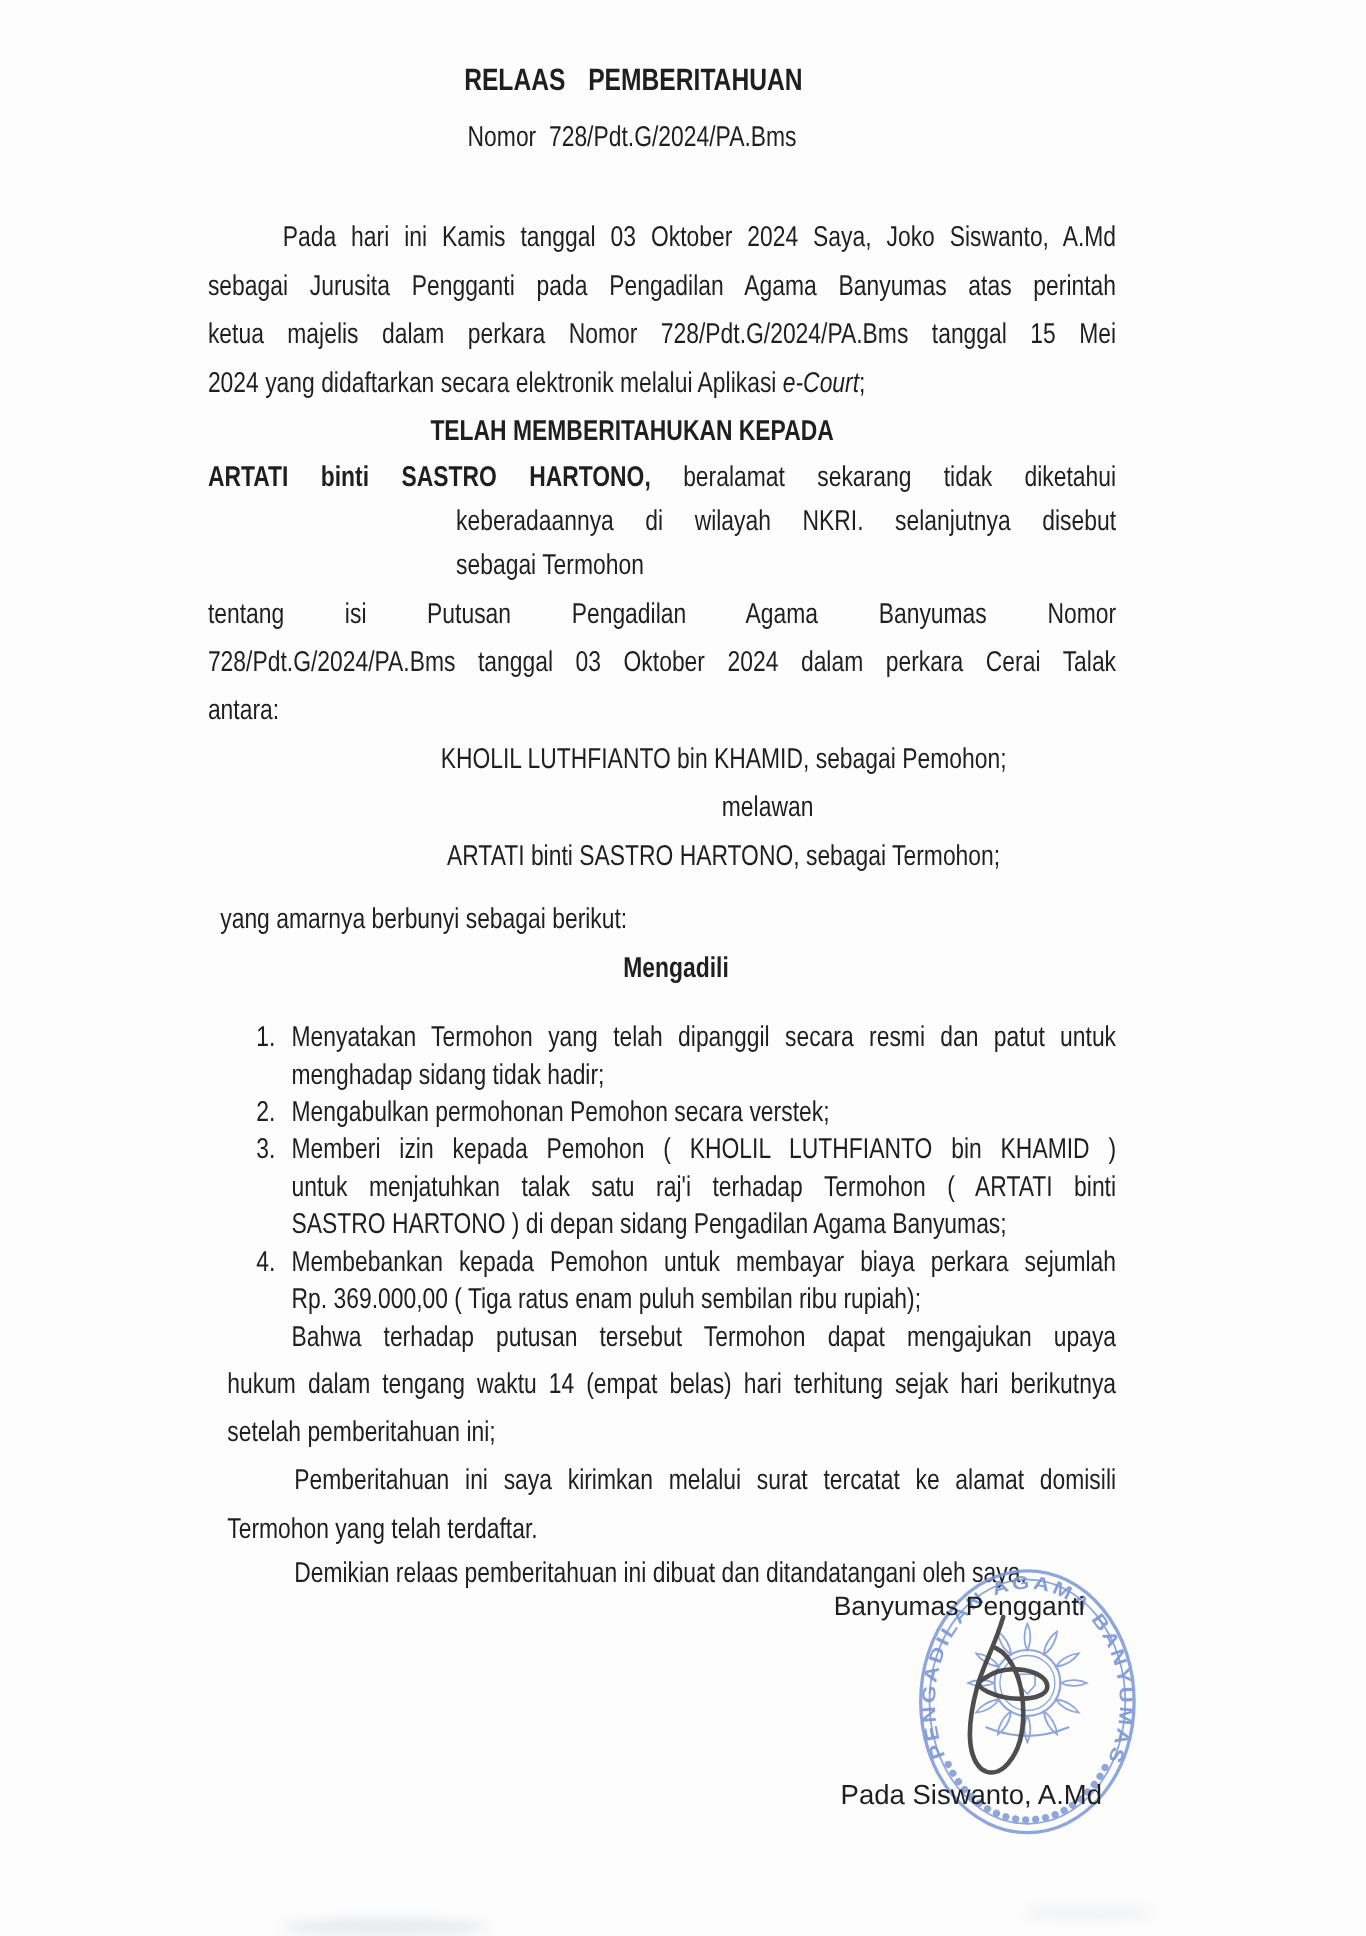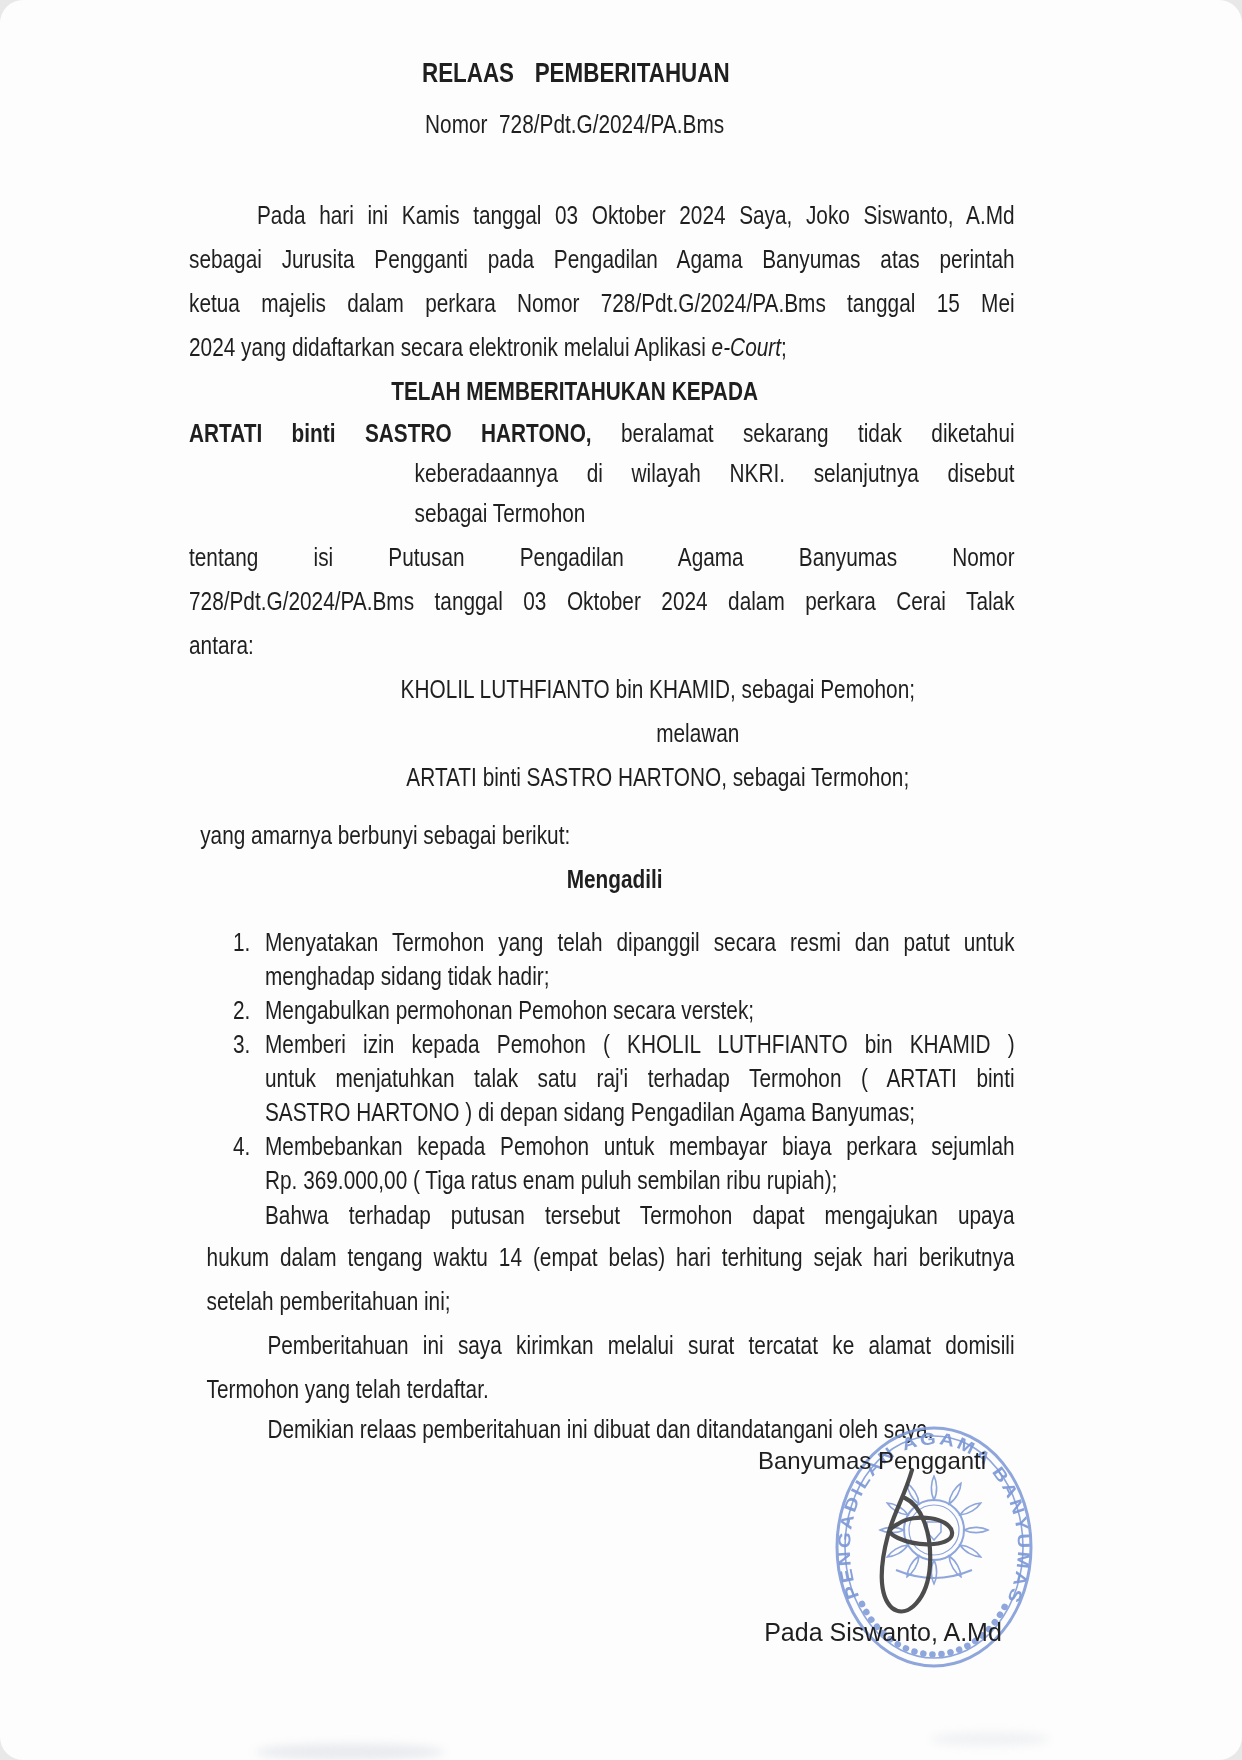--- a/index.html
+++ b/index.html
@@ -1,21 +1,20 @@
 <!DOCTYPE html>
 <html><head>
 <meta charset="utf-8">
 <style>
   html,body{margin:0;padding:0;background:#e8e8e8;}
   .page{
     position:relative;width:1242px;height:1760px;margin:0 auto;
     background:#fdfdfd;overflow:hidden;
     font-family:"Liberation Sans","DejaVu Sans",sans-serif;
     color:#1f1f1f;
-    border-radius:23px;
   }
   
   .content{
     position:absolute;left:189px;top:50px;width:1032px;
     transform:scaleX(0.8);transform-origin:0 0;
     font-size:26px;
   }
   .title{height:46px;line-height:46px;text-align:center;font-weight:bold;
          font-size:28px;word-spacing:18px;padding-right:65px;}
   .subtitle{height:44px;line-height:44px;text-align:center;margin-top:6px;

